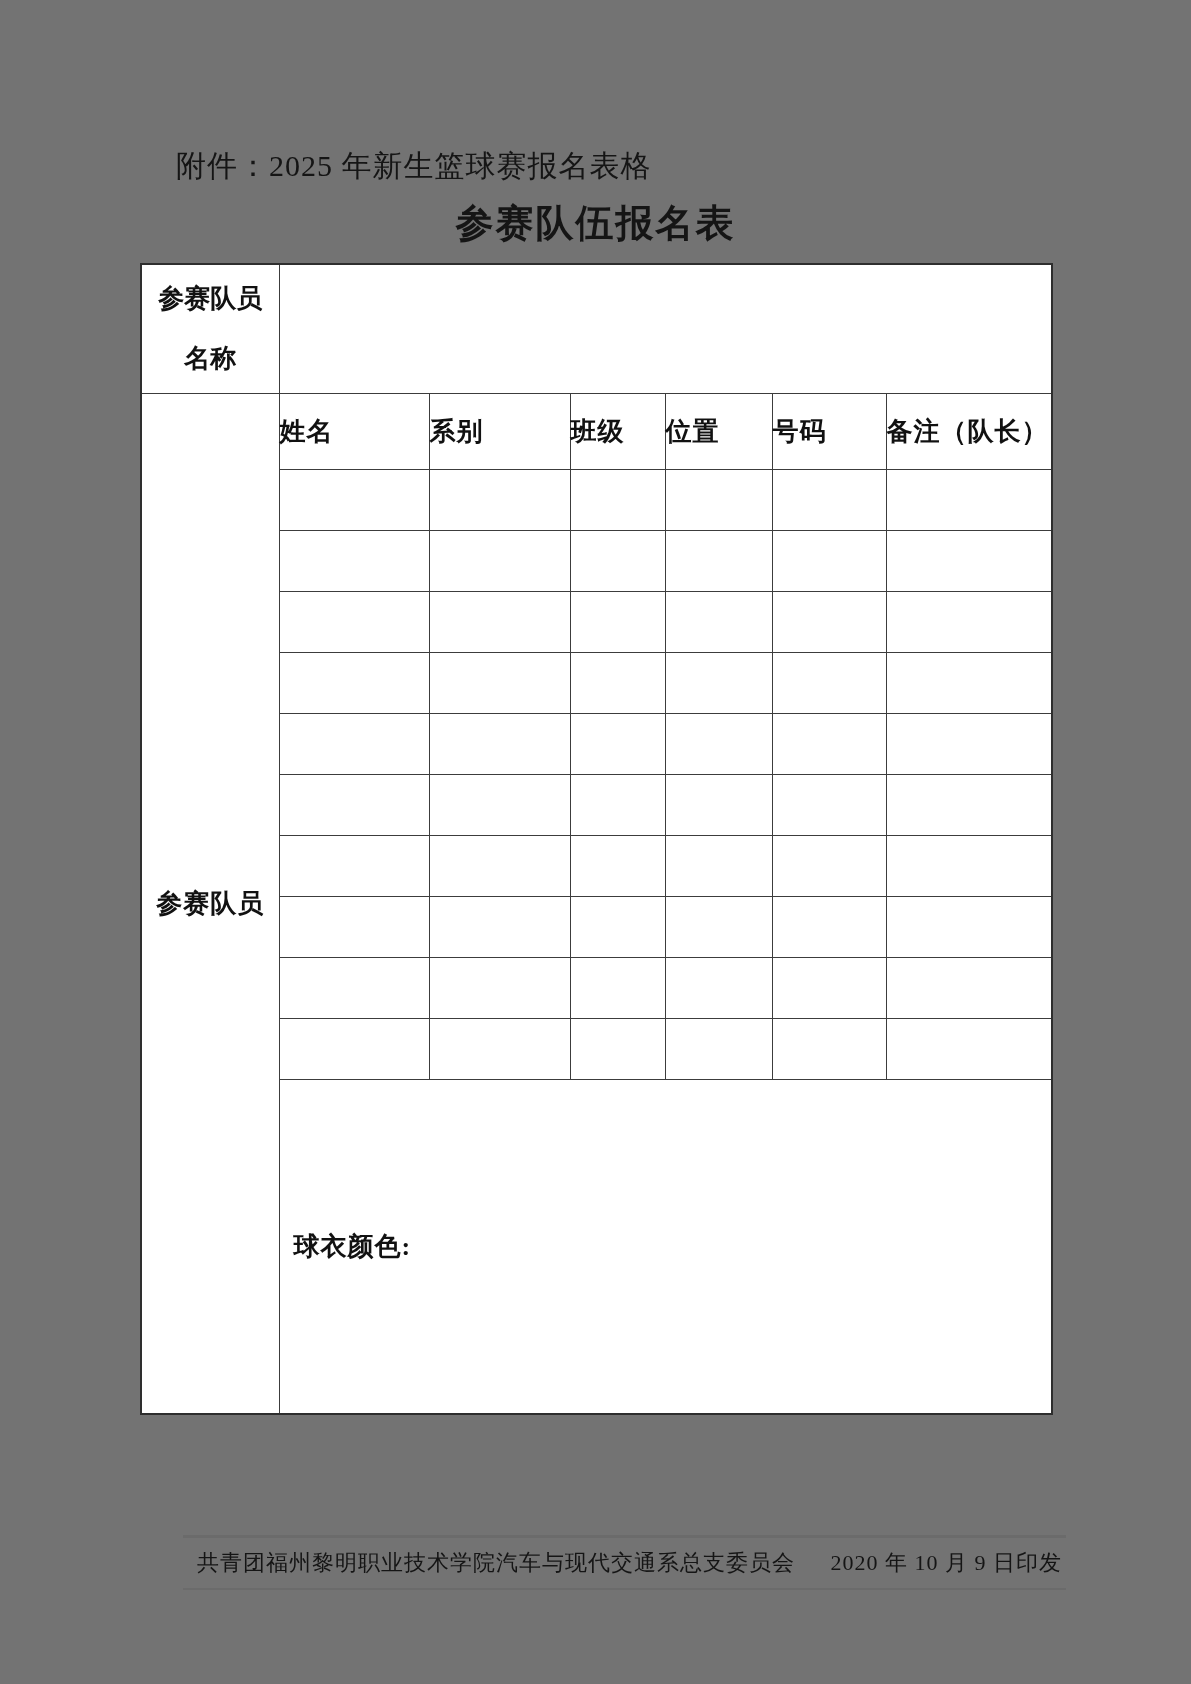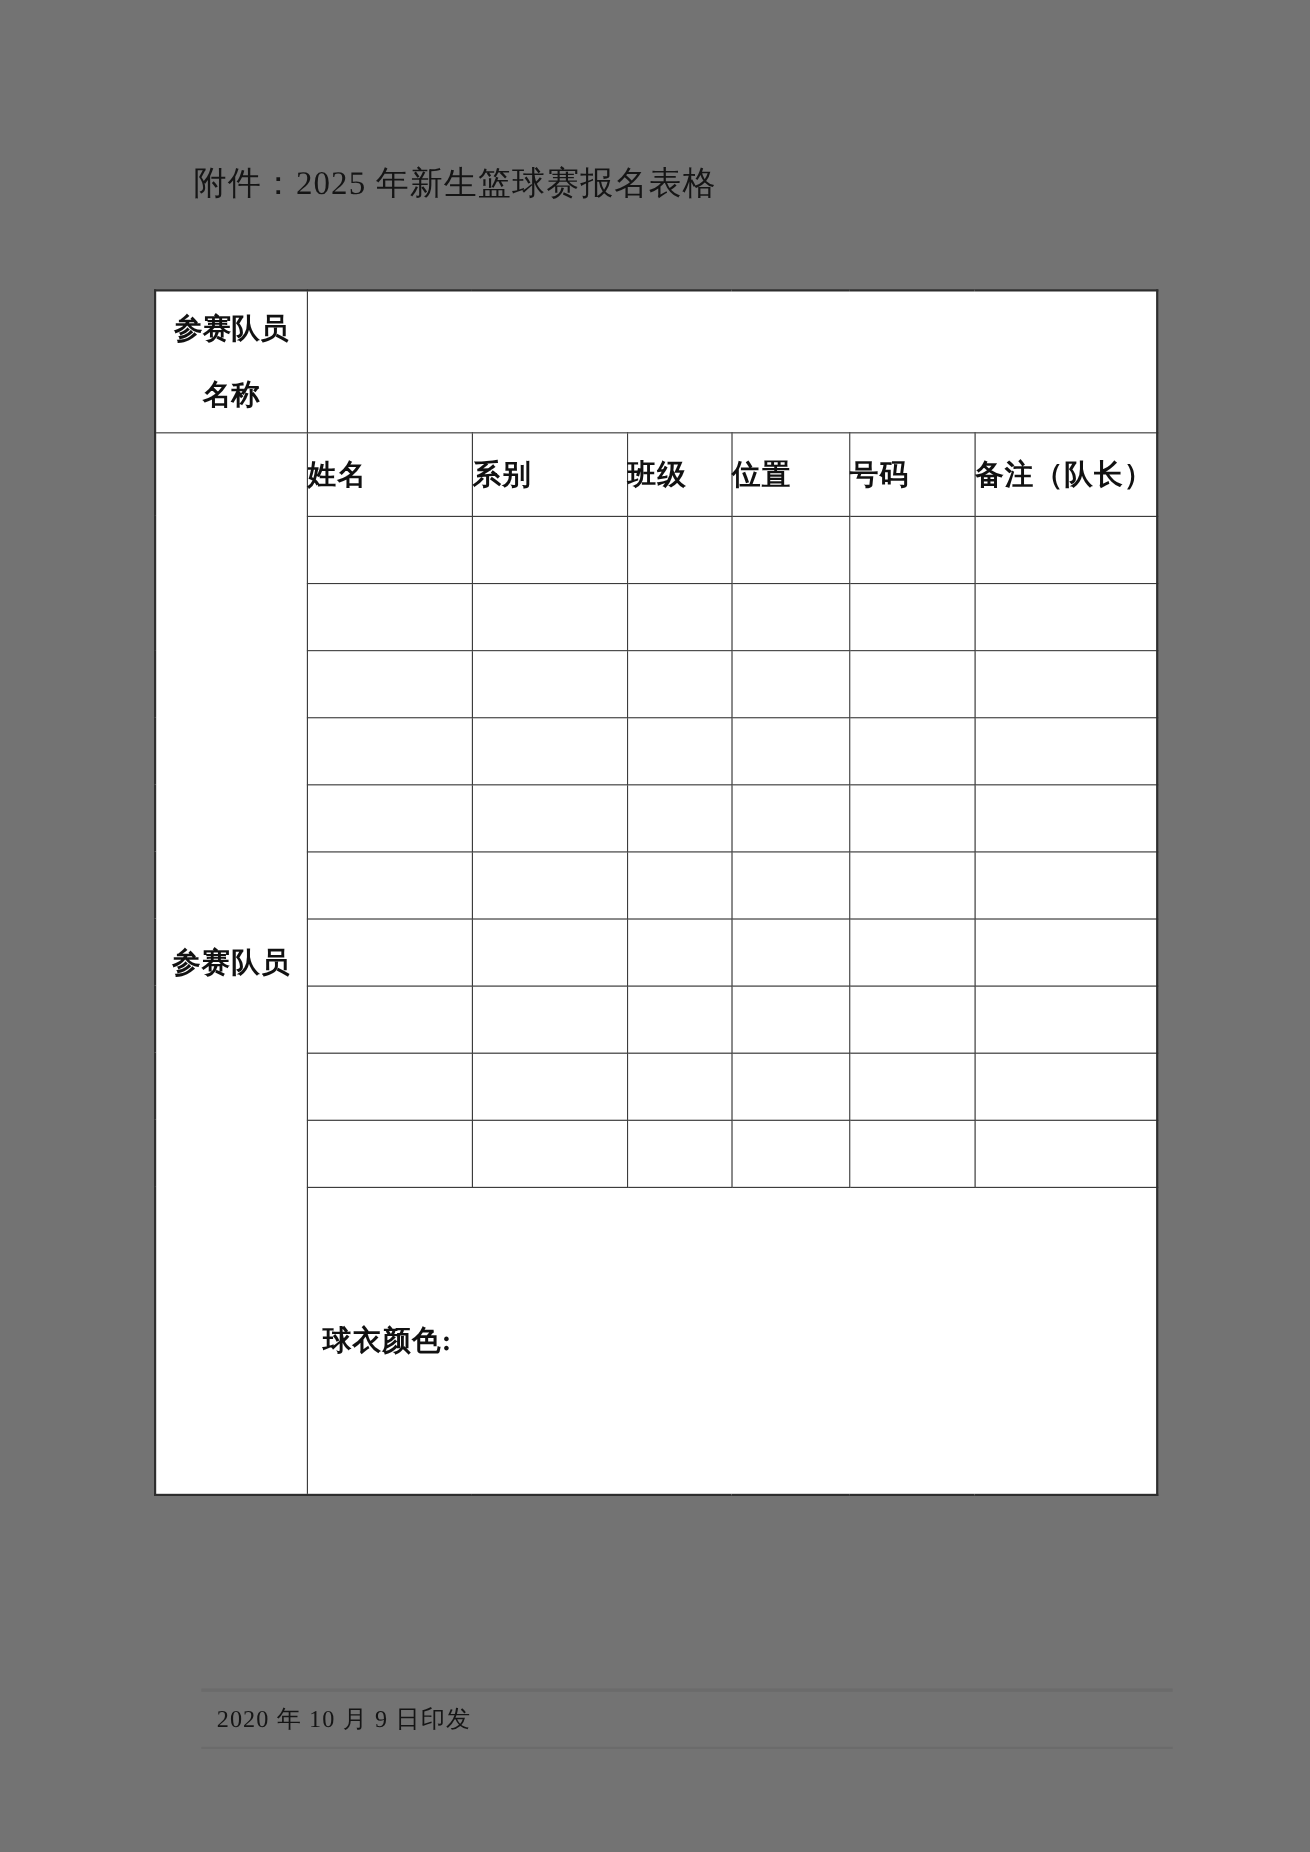--- a/index.html
+++ b/index.html
@@ -56,21 +56,21 @@
     border: 1.5px solid #3c3c3c;
     padding: 0;
     font-weight: 600;
     font-size: 26px;
     color: #111111;
     background: #ffffff;
   }
   .row-team-name { height: 129px; }
   .row-header    { height: 76px;  }
   .row-player    { height: 61px;  }
-  .row-jersey    { height: 280px; }
+  .row-jersey    { height: 335px; }
 
   td.team-name-label {
     text-align: center;
     vertical-align: middle;
     line-height: 60px;
   }
   td.players-label {
     text-align: center;
     vertical-align: middle;
     letter-spacing: 1px;
@@ -110,20 +110,21 @@
     white-space: nowrap;
   }
 </style>
 </head>
 <body>
 
 <div class="page">
 
   <div class="attachment-note">附件：2025 年新生篮球赛报名表格</div>
 
+  <div class="form-title">参赛队伍报名表</div>
 
   <table class="reg-table">
     <colgroup>
       <col style="width:138px">
       <col style="width:150px">
       <col style="width:141px">
       <col style="width:95px">
       <col style="width:107px">
       <col style="width:114px">
       <col style="width:166px">
@@ -231,16 +232,17 @@
 
     <tr class="row-jersey">
       <td colspan="6" class="jersey-cell">
         <span class="jersey-label">球衣颜色:</span>
       </td>
     </tr>
   </tbody>
     </table>
 
   <div class="footer-strip">
+    <span>共青团福州黎明职业技术学院汽车与现代交通系总支委员会</span>
     <span>2020 年 10 月 9 日印发</span>
   </div>
 
 </div>
 
 </body></html>

